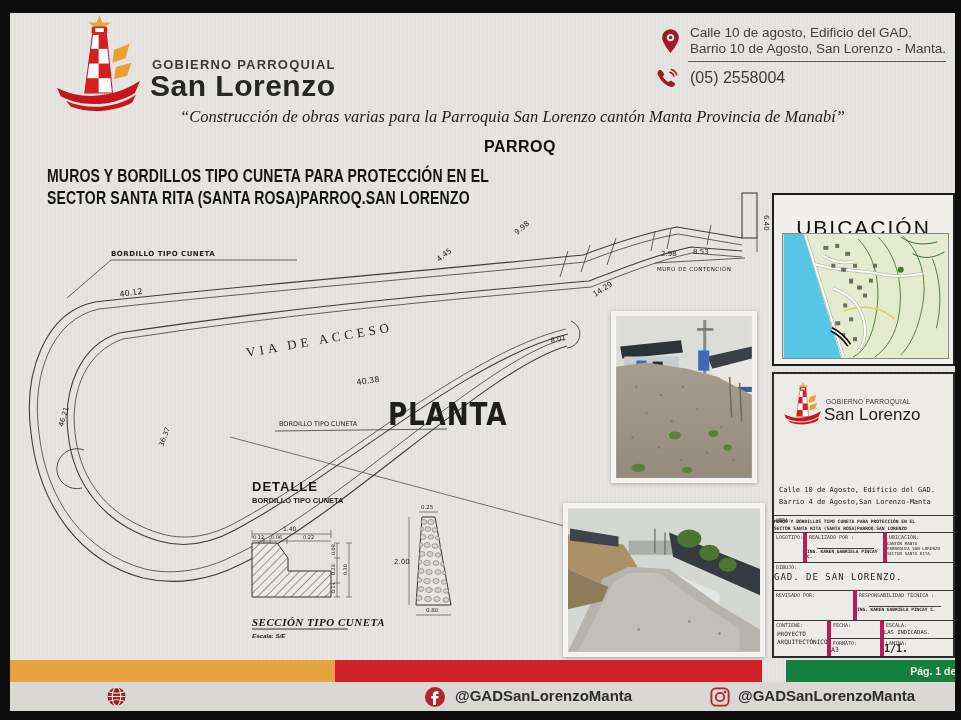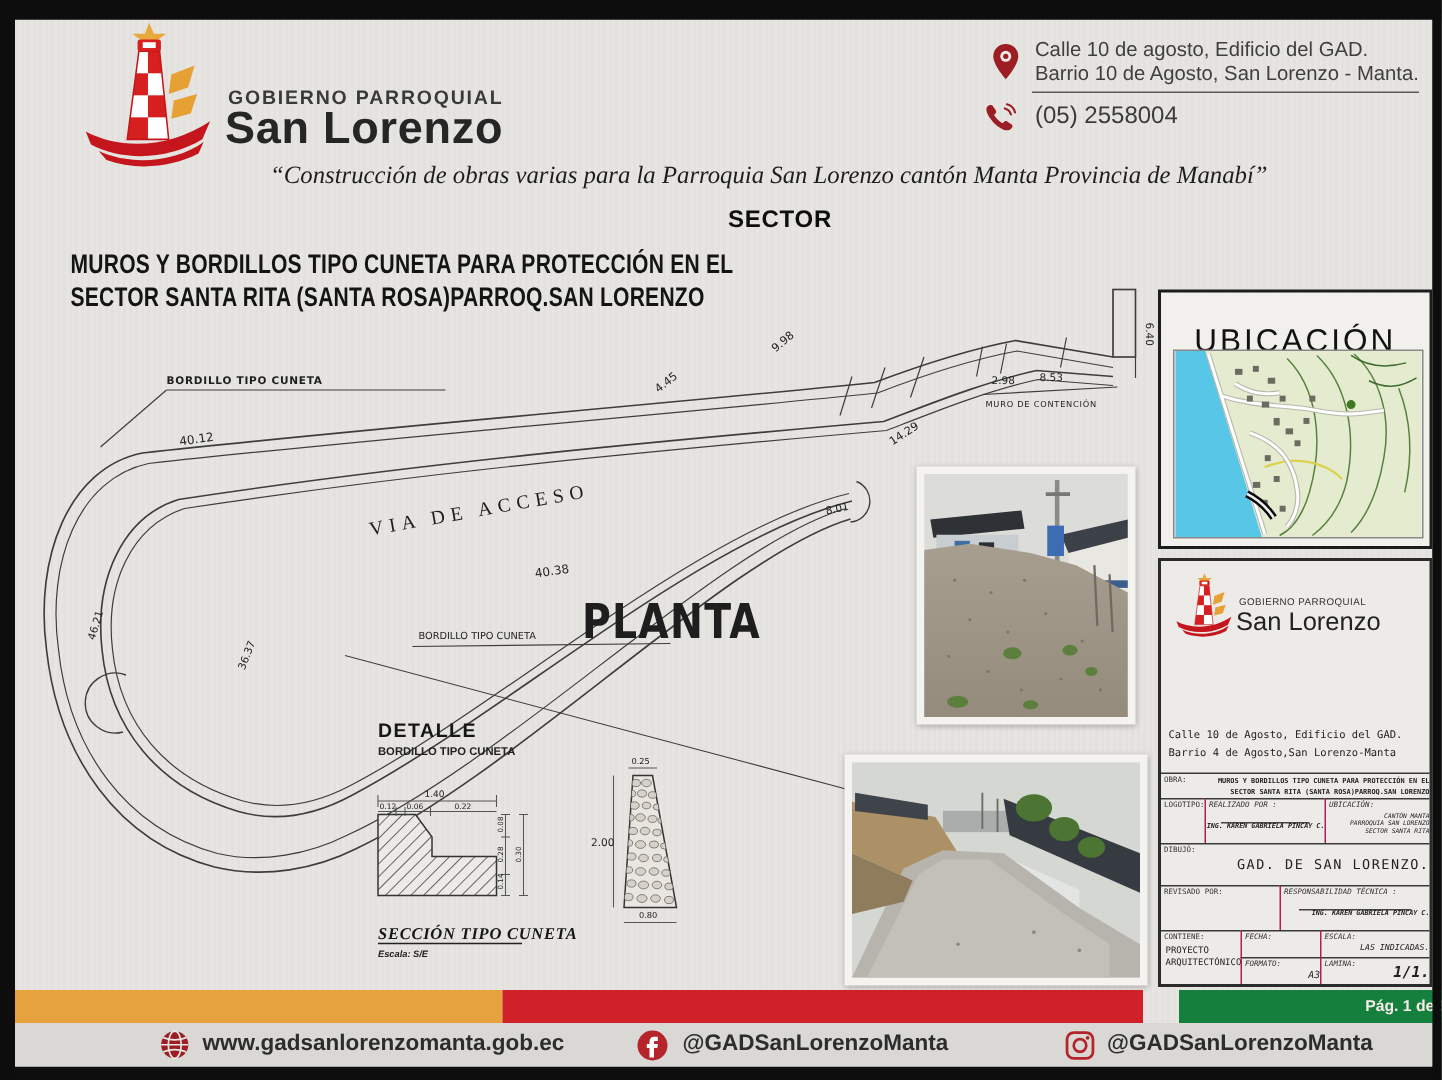--- a/index.html
+++ b/index.html
@@ -31,23 +31,23 @@
 
   .ubox{position:absolute;left:772px;top:193px;width:183px;height:173px;border:2px solid #1d1d1d;
         background:#f1f0ec;box-sizing:border-box;}
   .ubox-title{margin-top:21px;text-align:center;font-size:21px;letter-spacing:2px;color:#121212;}
   .umap{position:absolute;left:8px;top:38px;border:1px solid #888;}
 
   .tblock{position:absolute;left:772px;top:372px;width:183px;height:286px;border:2px solid #2b2b2b;
           background:#edebe8;box-sizing:border-box;font-family:"DejaVu Sans Mono",monospace;color:#222;}
   .cell{position:absolute;box-sizing:border-box;}
   .cb{border-top:1px solid #3a3a3a;}
-  .cl{border-left:1px solid #be185d;font-style:italic;}
+  .cl{border-left:4px solid #be185d;}
   .lbl{position:absolute;left:2px;top:1px;font-size:5px;color:#333;}
-  .ctr{width:100%;text-align:right;}
+  .ctr{width:100%;text-align:left;}
   .sig{border-top:1px solid #444;width:75%;margin:0 auto;}
 
   .stripe{position:absolute;top:660px;height:22px;}
   #stripe-yellow{left:10px;width:325px;background:#e6a23c;}
   #stripe-red{left:335px;width:427px;background:#cf2127;}
   #stripe-darkred{left:786px;width:193px;background:#15803d;color:#f7ece8;font-size:10.5px;
                   font-weight:700;text-align:right;line-height:22px;padding-right:14px;box-sizing:border-box;}
   #footer-bar{position:absolute;left:10px;top:682px;width:945px;height:29px;background:#d9d8d5;}
   .f-text{position:absolute;top:5px;font-size:15px;font-weight:600;color:#2d2d2d;}
   .f-icon{position:absolute;top:4px;}
@@ -99,21 +99,21 @@
   <div class="abs addr" style="top:41px">Barrio 10 de Agosto, San Lorenzo - Manta.</div>
   <div class="abs contact-divider"></div>
   <svg class="abs" style="left:655px;top:68px" width="23" height="21" viewBox="0 0 24 22">
     <path d="M3.6,2.8 C2.6,3.8 2.3,5.7 3.2,7.7 C5.2,12.2 8.8,16.2 13.3,18.7 C15.8,20.1 18.3,20.2 19.7,18.8 L20.5,18 C21.2,17.3 21,16.1 20.1,15.5 L17.2,13.6 C16.5,13.1 15.6,13.2 15,13.8 L14,14.8 C11.7,13.5 9.5,11.4 8,9 L9,8 C9.6,7.4 9.7,6.5 9.2,5.8 L7.4,3.1 C6.8,2.2 5.3,1.9 4.4,2.4 Z" fill="#9c1d23"></path>
     <path d="M15.5,4.5 C17.5,5 19.2,6.7 19.8,8.7" stroke="#9c1d23" stroke-width="1.5" fill="none" stroke-linecap="round"></path>
     <path d="M17,1.6 C19.8,2.3 22,4.5 22.7,7.3" stroke="#9c1d23" stroke-width="1.5" fill="none" stroke-linecap="round"></path>
   </svg>
   <div class="abs phone-text">(05) 2558004</div>
 
   <div class="abs quote">“Construcción de obras varias para la Parroquia San Lorenzo cantón Manta Provincia de Manabí”</div>
-  <div class="abs planos">SECTOR</div>
+  <div class="abs planos">PARROQ</div>
   <div class="abs main-title">
     <div>MUROS Y BORDILLOS TIPO CUNETA PARA PROTECCIÓN EN EL</div>
     <div>SECTOR SANTA RITA (SANTA ROSA)PARROQ.SAN LORENZO</div>
   </div>
 
   <svg class="abs" style="left:15px;top:185px" width="755" height="480" viewBox="0 0 755 480">
     <defs>
       <pattern id="hatch" width="6" height="6" patternUnits="userSpaceOnUse" patternTransform="rotate(45)">
         <rect width="6" height="6" fill="#eceae6"></rect>
         <line x1="0" y1="0" x2="0" y2="6" stroke="#4a4a4a" stroke-width="1.1"></line>
@@ -441,21 +441,20 @@
   <div id="footer-bar">
     <svg class="f-icon" style="left:96px" width="21" height="21" viewBox="0 0 22 22">
       <circle cx="11" cy="11" r="9.5" fill="#9c1d23"></circle>
       <g stroke="#e8e6e2" stroke-width="1.2" fill="none">
         <ellipse cx="11" cy="11" rx="4.5" ry="9.5"></ellipse>
           <line x1="1.5" y1="11" x2="20.5" y2="11"></line>
         <path d="M3,6 C8,8 14,8 19,6"></path>
           <path d="M3,16 C8,14 14,14 19,16"></path>
       </g>
     </svg>
-    <div class="f-text" style="left:125px">www.gadsanlorenzomanta.gob.ec</div>
 
     <svg class="f-icon" style="left:414px" width="22" height="22" viewBox="0 0 22 22">
       <circle cx="11" cy="11" r="10" fill="#b5242a"></circle>
       <path d="M12.5,8 L14.5,8 L14.5,5.2 L12,5.2 C10,5.2 9,6.6 9,8.4 L9,10 L7.2,10 L7.2,12.6 L9,12.6 L9,19 L12,19 L12,12.6 L14.2,12.6 L14.6,10 L12,10 L12,8.8 C12,8.3 12.2,8 12.5,8 Z" fill="#fff"></path>
     </svg>
     <div class="f-text" style="left:445px">@GADSanLorenzoManta</div>
 
     <svg class="f-icon" style="left:700px;top:5px" width="20" height="20" viewBox="0 0 22 22">
       <rect x="1.5" y="1.5" width="19" height="19" rx="5" fill="none" stroke="#b5242a" stroke-width="2"></rect>
       <circle cx="11" cy="11" r="4.6" fill="none" stroke="#b5242a" stroke-width="2"></circle>

